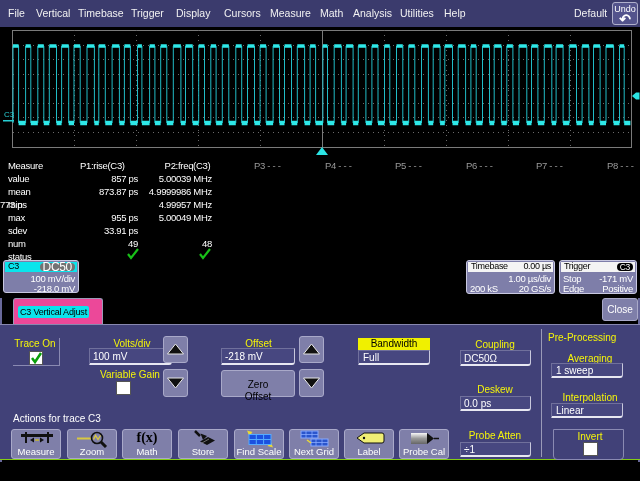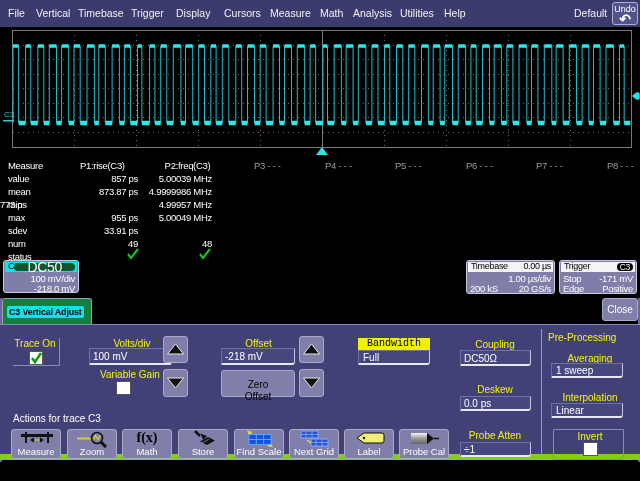--- a/index.html
+++ b/index.html
@@ -94,21 +94,21 @@
         <path d="M2,6 l3,4 l7,-9" stroke="#18c018" stroke-width="2.2" fill="none"></path>
       </svg>
 <svg style="position:absolute;left:198px;top:89px;" width="14" height="12">
         <path d="M2,6 l3,4 l7,-9" stroke="#18c018" stroke-width="2.2" fill="none"></path>
       </svg>
 </div>
 
   <div class="descbox" style="left:3px;top:260px;width:76px;height:33px;">
     <div class="deschdr" style="background:#0ae4ec;height:10px;">
       <span style="position:absolute;left:3px;top:0;">C3</span>
-      <span style="position:absolute;right:2px;top:0.5px;background:#14532d;color:#fff;border-radius:4px;padding:0 13px;font-size:14px;line-height:8.5px;">DC50</span>
+      <span style="position:absolute;right:2px;top:0.5px;background:#737373;color:#fff;border-radius:4px;padding:0 3px;font-size:12px;line-height:8.5px;">DC50</span>
     </div>
     <div style="position:absolute;right:3px;top:12px;">100 mV/div</div>
     <div style="position:absolute;right:3px;top:22px;">-218.0 mV</div>
   </div>
   <div class="descbox" style="left:466px;top:260px;width:89px;height:34px;">
     <div class="deschdr" style="background:#f4f4f4;height:10px;">
       <span style="position:absolute;left:3px;top:0;">Timebase</span>
       <span style="position:absolute;right:2px;top:0;">0.00 µs</span>
     </div>
     <div style="position:absolute;right:3px;top:12px;">1.00 µs/div</div>
@@ -120,27 +120,27 @@
       <span style="position:absolute;left:3px;top:0;">Trigger</span>
       <span style="position:absolute;right:2px;top:0.5px;background:#000;color:#fff;border-radius:4px;padding:0 3px;font-size:8.5px;line-height:8.5px;">C3</span>
     </div>
     <div style="position:absolute;left:3px;top:12px;">Stop</div>
     <div style="position:absolute;right:3px;top:12px;">-171 mV</div>
     <div style="position:absolute;left:3px;top:22px;">Edge</div>
     <div style="position:absolute;right:3px;top:22px;">Positive</div>
   </div>
 
   <div class="abs" style="left:0;top:298px;width:640px;height:164px;background:transparent;">
-    <div class="abs" style="left:2px;top:0;width:90px;height:27px;background:#15803d;border:1px solid #9a9ab8;border-bottom:none;border-radius:3px 3px 0 0;box-sizing:border-box;font-weight:bold;">
+    <div class="abs" style="left:13px;top:0;width:90px;height:27px;background:#ec4899;border:1px solid #9a9ab8;border-bottom:none;border-radius:3px 3px 0 0;box-sizing:border-box;">
       <div style="position:absolute;left:4px;top:7px;background:#0ae4ec;color:#000;font-size:9px;letter-spacing:-0.2px;padding:1px 2px;border-radius:2px;white-space:nowrap;">C3 Vertical Adjust</div>
     </div>
     <div class="btn" style="left:602px;top:0;width:36px;height:23px;text-align:center;line-height:21px;color:#fff;">Close</div>
     <div class="abs" style="left:0;top:0;width:2px;height:164px;background:#68689a;"></div>
       <div class="abs" style="left:638px;top:0;width:2px;height:164px;background:#68689a;"></div>
-      <div class="abs" style="left:0;top:26px;width:640px;height:136px;background:#414178;border-top:1px solid #8888b0;border-bottom:6px solid #84cc16;box-sizing:border-box;">
+      <div class="abs" style="left:0;top:26px;width:640px;height:136px;background:#414178;border-top:1px solid #8888b0;border-bottom:1px solid #84cc16;box-sizing:border-box;">
 
       <div class="abs" style="left:13px;top:13px;width:46px;height:27px;border-right:1px solid #8a8ab2;border-bottom:1px solid #8a8ab2;"></div>
         <div class="lbl" style="left:12px;top:13px;width:46px;background:#414178;">Trace On</div>
       <div class="cb" style="left:29px;top:26px;width:12px;height:12px;">
         <svg width="12" height="12" style="overflow:visible">
             <path d="M2,6 l3,4 l6,-9" stroke="#0aa00a" stroke-width="2.5" fill="none"></path>
           </svg>
       </div>
 
       <div class="lbl" style="left:94px;top:13px;width:76px;">Volts/div</div>
@@ -166,21 +166,21 @@
         <svg width="23" height="25">
             <path d="M11.5,7 l8,10 l-16,0 z" fill="#111" stroke="#e8e8e8" stroke-width="1"></path>
           </svg>
       </div>
       <div class="btn" style="left:299px;top:44px;width:25px;height:28px;">
         <svg width="23" height="26">
             <path d="M11.5,18 l8,-10 l-16,0 z" fill="#111" stroke="#e8e8e8" stroke-width="1"></path>
           </svg>
       </div>
 
-      <div class="abs" style="left:358px;top:13px;width:72px;height:12px;background:#f0f000;color:#000;text-align:center;line-height:12px;font-size:10px;font-family:Liberation Mono, monospace;">Bandwidth</div>
+      <div class="abs" style="left:358px;top:13px;width:72px;height:12px;background:#f0f000;color:#000;text-align:center;line-height:12px;font-size:10px;">Bandwidth</div>
       <div class="inp" style="left:358px;top:25px;width:72px;height:15px;line-height:14px;padding-left:4px;">Full</div>
 
       <div class="lbl" style="left:458px;top:14px;width:74px;">Coupling</div>
       <div class="inp" style="left:460px;top:25px;width:71px;height:16px;line-height:15px;padding-left:3px;">DC50Ω</div>
       <div class="lbl" style="left:458px;top:59px;width:74px;">Deskew</div>
       <div class="inp" style="left:460px;top:71px;width:71px;height:15px;line-height:14px;padding-left:3px;">0.0 ps</div>
       <div class="lbl" style="left:458px;top:105px;width:74px;">Probe Atten</div>
       <div class="inp" style="left:460px;top:117px;width:71px;height:15px;line-height:14px;padding-left:3px;">÷1</div>
 
       <div class="abs" style="left:541px;top:4px;width:1px;height:128px;background:#9a9ab8;"></div>

